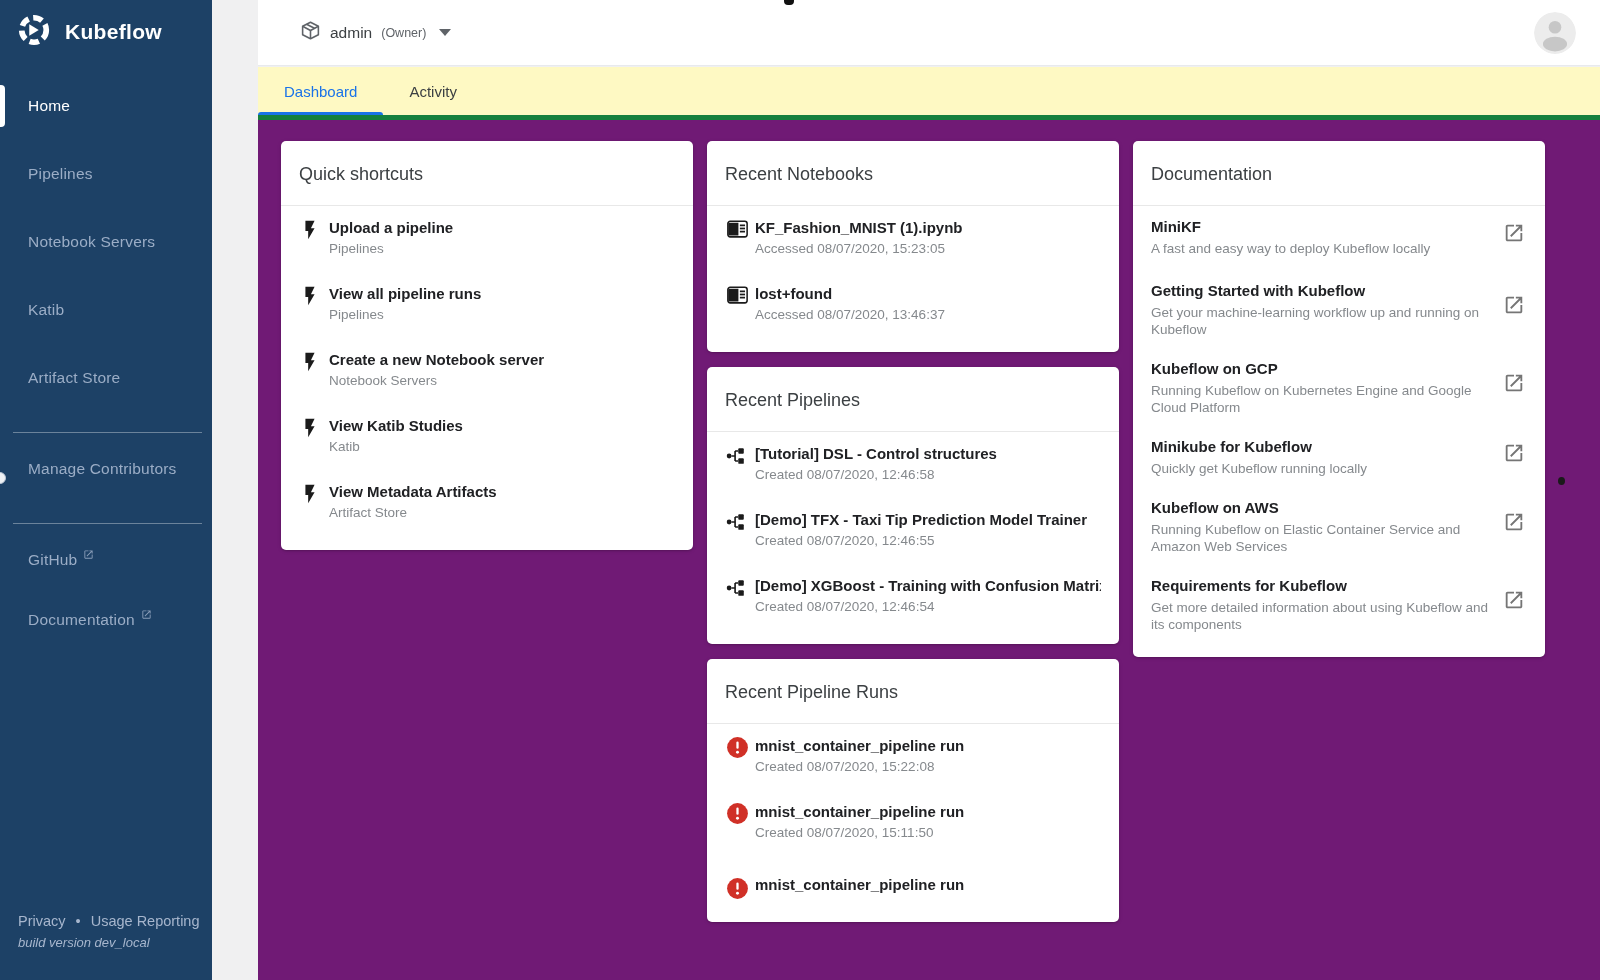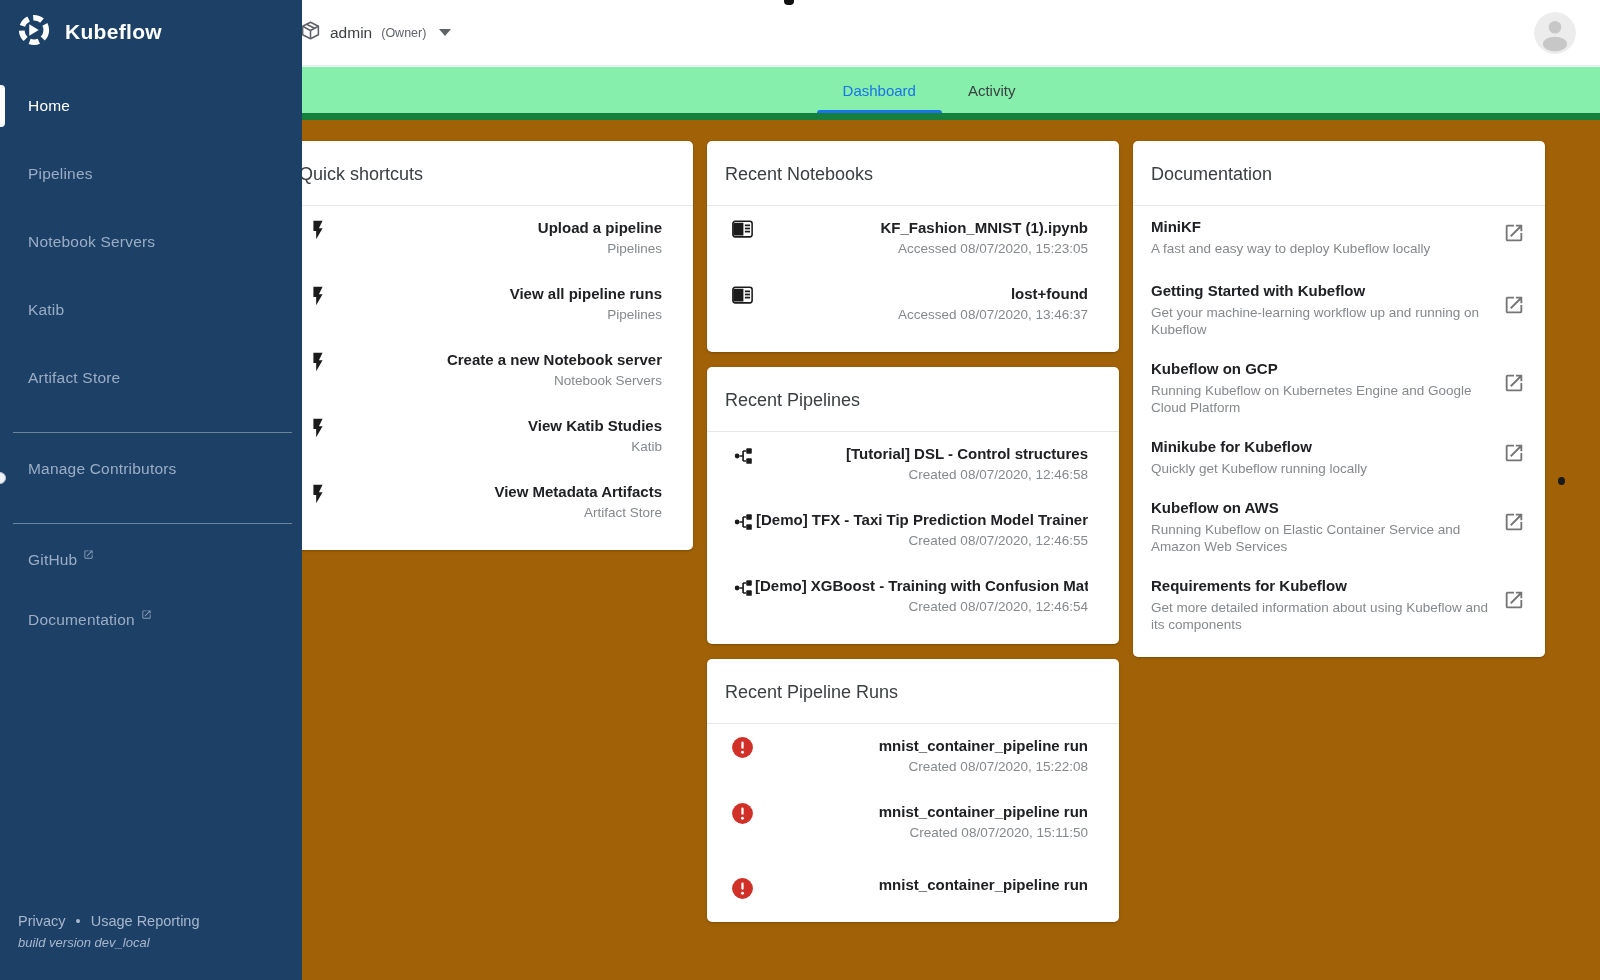--- a/index.html
+++ b/index.html
@@ -1,21 +1,21 @@
 <!DOCTYPE html>
 <html><head>
 <meta charset="utf-8">
 <style>
   * { margin:0; padding:0; box-sizing:border-box; }
   html,body { width:1600px; height:980px; overflow:hidden; background:#f0f0f1;
               font-family:"Liberation Sans","DejaVu Sans",sans-serif; }
   .screen { position:relative; width:1600px; height:980px; }
 
   
-  .sidebar { position:absolute; left:0; top:0; width:302px; height:980px;
+  .sidebar { position:absolute; left:0; top:0; width:212px; height:980px;
              background:#1d4166; color:#fff; z-index:5; }
   .logo-row { display:flex; align-items:center; gap:14px; height:64px; padding-left:17px; }
   .logo-text { font-size:21px; font-weight:bold; letter-spacing:.3px; color:#fff; }
   .nav { padding-top:18px; }
   .nav-item { position:relative; height:48px; margin-bottom:20px; display:flex;
               align-items:center; padding-left:28px; font-size:15.5px; color:#9badc6;
               cursor:pointer; letter-spacing:.2px; }
   .nav-item.active { color:#fff; font-weight:500; }
   .active-bar { position:absolute; left:0; top:3px; width:5px; height:42px;
                 background:#fff; border-radius:0 4px 4px 0; }
@@ -32,38 +32,38 @@
             border-bottom:1px solid #e8eaed; display:flex; align-items:center; }
   .ns-select { display:flex; align-items:center; gap:9px; margin-left:42px; cursor:pointer; }
   .ns-name { font-size:15.5px; color:#3c4043; }
   .ns-role { font-size:12.5px; color:#5f6368;text-align:right; }
   .caret { width:0; height:0; border-left:6px solid transparent; border-right:6px solid transparent;
            border-top:7px solid #5f6368; margin-left:4px; }
   .avatar { position:absolute; right:24px; top:12px; width:42px; height:42px; border-radius:50%;
             overflow:hidden; cursor:pointer; }
 
   
-  .tabstrip { position:absolute; left:258px; right:0; top:67px; height:53px; background:#86efac;
-              border-bottom:7px solid #15803d; display:flex; justify-content:center; align-items:flex-end; }
+  .tabstrip { position:absolute; left:258px; right:0; top:67px; height:53px; background:#fef9c3;
+              border-bottom:5px solid #15803d; display:flex; align-items:flex-end; }
   .tab { position:relative; height:100%; padding:0 26px; display:flex; align-items:center;
          font-size:15px; font-weight:500; color:#3c4043; cursor:pointer; }
   .tab.active { color:#1a73e8; }
   .tab-underline { position:absolute; left:0; right:0; bottom:0; height:3px;
                    background:#1a73e8; border-radius:3px 3px 0 0; }
 
   
   .content { position:absolute; left:258px; right:0; top:120px; bottom:0;
-             background:#a16207; overflow:hidden;text-decoration:underline; }
+             background:#701a75; overflow:hidden;text-decoration:underline; }
   .col { position:absolute; top:21px; width:412px; }
   .col1 { left:23px; } .col2 { left:449px; } .col3 { left:875px; }
   .card { background:#fff; border-radius:5px; margin-bottom:15px;
           box-shadow:0 1px 2px rgba(0,0,0,.18), 0 1px 5px rgba(0,0,0,.08); overflow:hidden; }
   .card-header { padding:23px 18px 20px 18px; font-size:18px; color:#3c4043;
                  border-bottom:1px solid #e8e8e8; }
-  .row { display:flex; padding:12px 31px 0 18px; height:66px; cursor:pointer;text-align:right; }
+  .row { display:flex; padding:12px 18px 0 18px; height:66px; cursor:pointer; }
   .row-icon { width:30px; flex:0 0 30px; margin-top:1px; }
   .row-text { flex:1; min-width:0; }
   .row-title { font-size:15px; font-weight:600; color:#202124; line-height:20px;
                white-space:nowrap; overflow:hidden; }
   .row-sub { font-size:13.5px; color:#85898d; line-height:20px; margin-top:1px; }
   .card-pad-bottom { height:14px; }
 
   .doc-row { display:flex; padding:10px 18px; cursor:pointer; }
   .doc-text { flex:1; }
   .doc-title { font-size:15px; font-weight:600; color:#202124; line-height:21px; }

